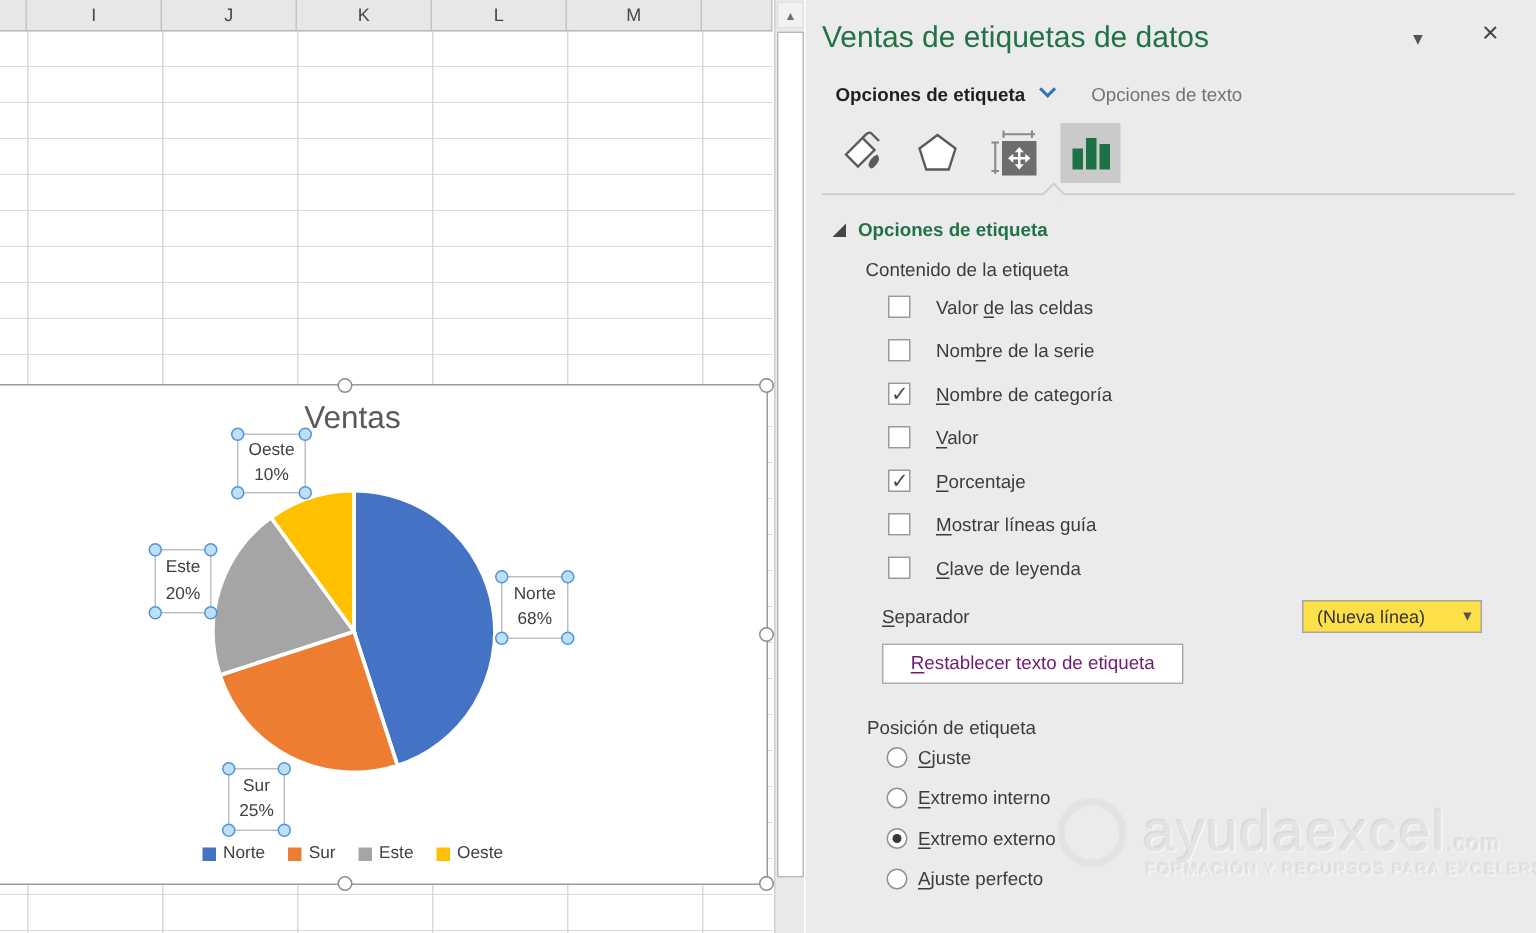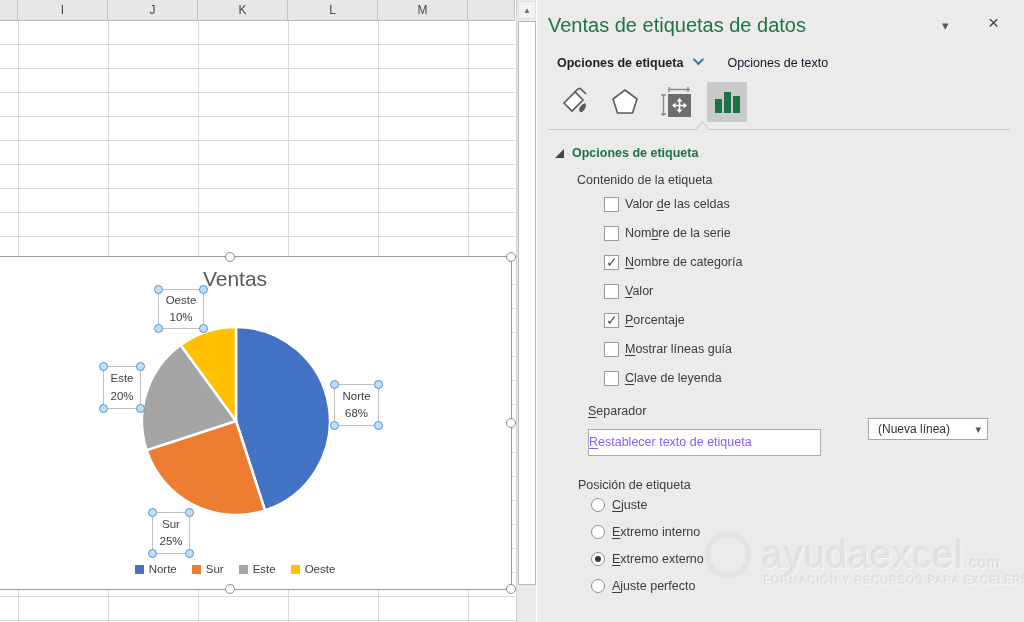--- a/index.html
+++ b/index.html
@@ -45,48 +45,48 @@
   
   .pane { position:absolute; left:537px; top:0; width:487px; height:622px; background:#ebebeb;
     color:#3c3c3c; font-size:12.5px; }
   .pane-title { position:absolute; left:11px; top:14px; font-size:20px; color:#217346; }
   .pane-caret { position:absolute; left:405px; top:18px; color:#555; font-size:13px; cursor:default; }
   .pane-close { position:absolute; left:451px; top:12px; color:#444; font-size:19px; cursor:default; }
   .tabs { position:absolute; left:20px; top:56px; display:flex; align-items:center; }
   .tab-main { font-weight:bold; color:#1f1f1f; }
   .chev-blue { display:inline-block; width:8px; height:8px; border-right:2px solid #2e74b5;
     border-bottom:2px solid #2e74b5; transform:rotate(45deg) translateY(-2px); margin:0 14px 4px 10px; }
-  .tab-alt { color:#0f172a; margin-left:12px; }
+  .tab-alt { color:#737373; margin-left:12px; }
   .iconrow { position:absolute; left:17px; top:82px; display:flex; align-items:flex-end; gap:11px; }
   .icobtn { width:40px; height:40px; display:flex; align-items:center; justify-content:center; }
   .icobtn.sel { background:#cacaca; }
   .bars { display:flex; align-items:flex-end; gap:2px; height:22px; }
   .bars i { display:block; width:7px; background:#1e7145; }
   .divider { position:absolute; left:11px; top:129px; width:462px; height:1px; background:#c8c8c8; }
   .notch { position:absolute; left:160px; top:124px; width:11px; height:11px; background:#ebebeb;
     transform:rotate(45deg); border-top:1px solid #c8c8c8; border-left:1px solid #c8c8c8; }
 
   .sec-head { position:absolute; left:18px; top:146px; display:flex; align-items:center; gap:8px; }
   .tri-exp { width:0; height:0; border-bottom:9px solid #454545; border-left:9px solid transparent; }
   .sec-head b { color:#217346; }
   .sub-label { position:absolute; left:40px; font-size:12.5px; color:#3c3c3c; }
 
-  .chk { position:absolute; left:67px; display:flex; gap:6px; cursor:default; }
+  .chk { position:absolute; left:55px; display:flex; align-items:center; gap:17px; cursor:default; }
   .box { width:15px; height:15px; background:#fff; border:1px solid #9a9a9a; position:relative; }
   .box.on::after { content:"✓"; position:absolute; left:1px; top:-2px; font-size:14px; color:#4a4a4a; }
   .rad { position:absolute; left:54px; display:flex; align-items:center; gap:7px; cursor:default; }
   .circ { width:14px; height:14px; border-radius:50%; background:#fff; border:1px solid #8f8f8f; position:relative; }
   .circ.sel::after { content:""; position:absolute; left:3px; top:3px; width:6px; height:6px;
     border-radius:50%; background:#3a3a3a; }
 
-  .dd { position:absolute; left:331px; top:418px; width:120px; height:22px; background:#ffffff;
+  .dd { position:absolute; left:331px; top:400px; width:120px; height:22px; background:#fde047;
     border:1px solid #a6a6a6; font-size:12px; color:#333; line-height:20px; padding-left:9px; }
   .dd .dchev { position:absolute; right:6px; top:0; color:#555; font-size:11px; }
-  .btn { position:absolute; left:51px; top:429px; width:233px; height:27px; background:#fff;
-    border:1px solid #ababab; font-size:12.5px; color:#8b5cf6; text-align:left; line-height:25px; }
+  .btn { position:absolute; left:51px; top:429px; width:201px; height:27px; background:#fff;
+    border:1px solid #ababab; font-size:12.5px; color:#701a75; text-align:center; line-height:25px; }
 
   .wm { position:absolute; left:163px; top:526px; width:320px; color:#e3e3e3;
     text-shadow:1px 1px 0 #f7f7f7, -1px -1px 0 #dadada; pointer-events:none; }
   .wm .ring { position:absolute; left:5px; top:6px; width:46px; height:46px; border-radius:50%;
     border:5px solid #e3e3e3; }
   .wm .brand { position:absolute; left:62px; top:8px; font-size:38px; letter-spacing:1px; }
   .wm .tld { font-size:15px; }
   .wm .tag { position:absolute; left:64px; top:48px; font-size:10.5px; letter-spacing:1.2px; white-space:nowrap; }
 
   u { text-underline-offset:2px; }

